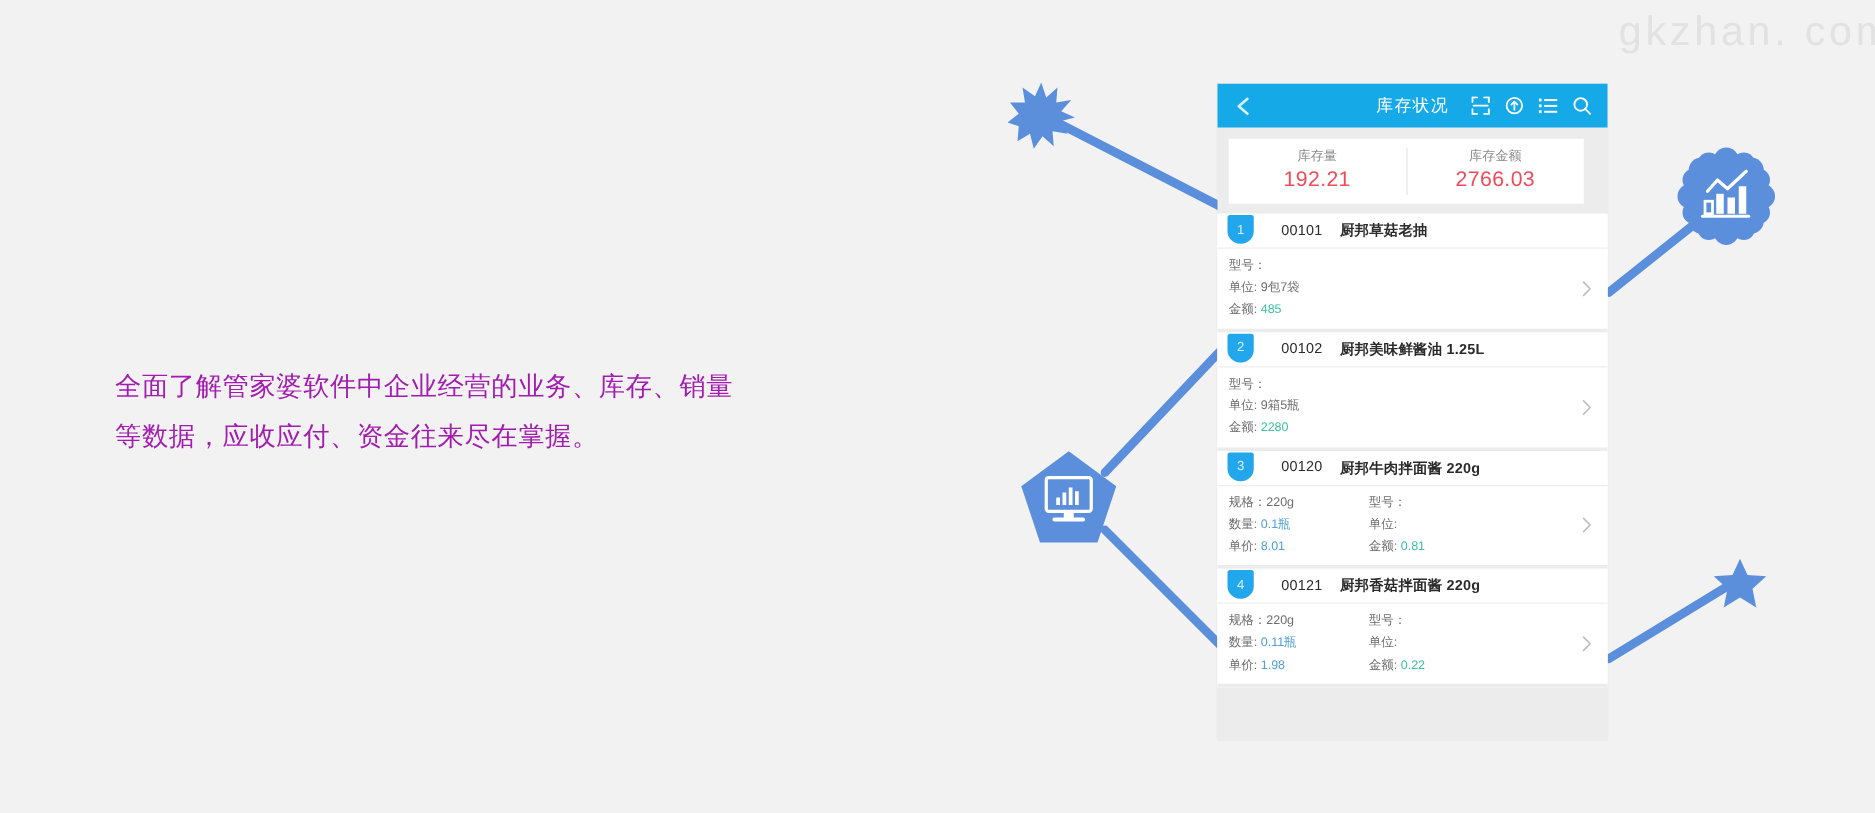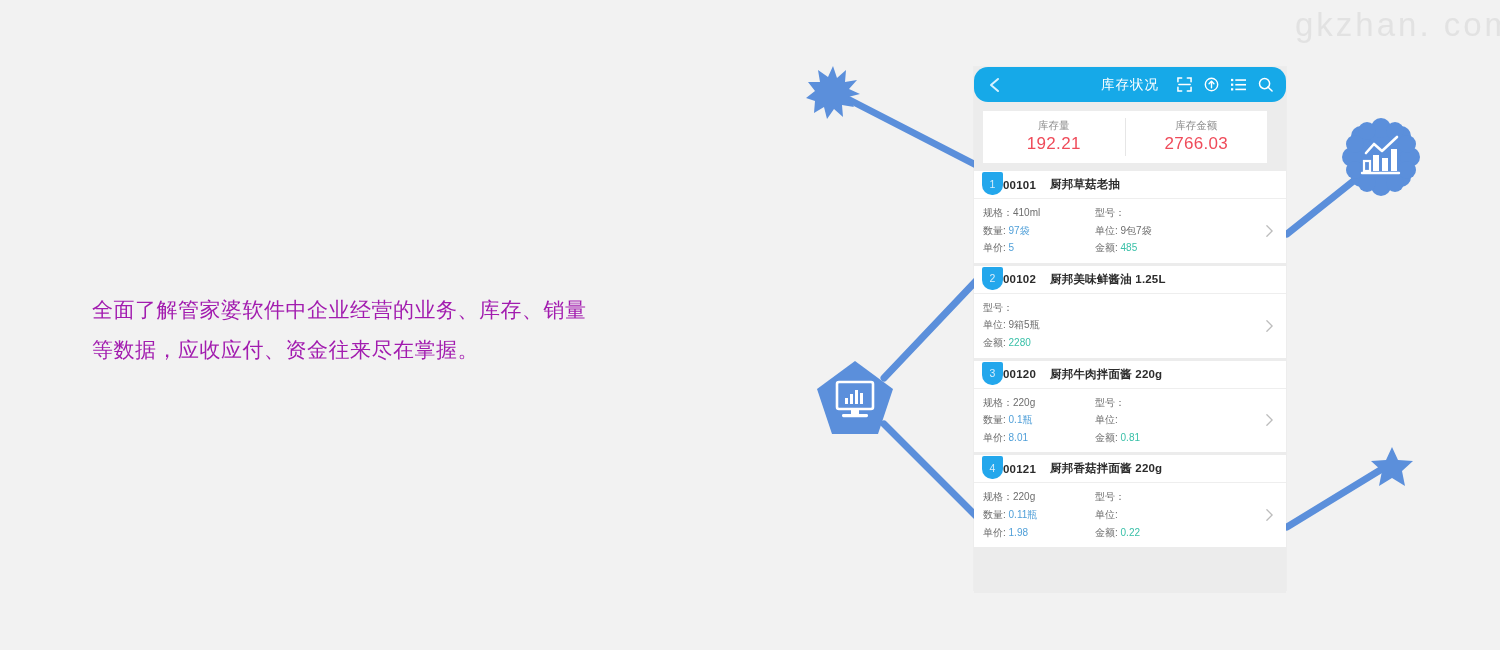--- a/index.html
+++ b/index.html
@@ -40,21 +40,21 @@
 
   
   .phone{
     position:absolute;left:974px;top:67px;width:312px;height:523px;
     background:#ececec;
     box-shadow:0 0 0 1px rgba(0,0,0,.02);
   }
   .statusbar{
     height:35px;background:#16a9e8;
     display:flex;align-items:center;padding:0 13px;
-    color:#fff;position:relative;border-radius:14px;
+    color:#fff;position:relative;
   }
   .back-ic{width:16px;height:16px;flex:0 0 auto;}
   .sb-title{
     position:absolute;left:0;right:0;text-align:center;
     font-size:13.5px;color:#fff;letter-spacing:1px;pointer-events:none;
     font-weight:500;
   }
   .sb-icons{margin-left:auto;display:flex;align-items:center;gap:12px;position:relative;z-index:2;}
   .sb-icons svg{display:block;}
 
@@ -69,21 +69,21 @@
 
   .list{margin-top:8px;background:#fff;}
   .row{background:#fff;border-bottom:3px solid #ececec;position:relative;}
   .row-head{display:flex;align-items:center;height:27px;padding-left:8px;}
   .badge{
     width:21px;height:23px;background:#23a7ec;flex:0 0 auto;
     border-radius:2px 2px 10px 10px;
     color:#d8edfb;font-size:10.5px;display:flex;align-items:center;
     justify-content:center;margin-top:-2px;
   }
-  .row-code{font-size:11.5px;color:#2b2b2b;margin-left:0;font-weight:bold;letter-spacing:.2px;}
+  .row-code{font-size:11.5px;color:#2b2b2b;margin-left:22px;font-weight:normal;letter-spacing:.2px;}
   .row-name{font-size:11.5px;color:#2b2b2b;margin-left:14px;font-weight:bold;letter-spacing:.2px;}
   .row-body{
     display:flex;padding:5px 0 6px 9px;position:relative;
     border-top:1px solid #eee;margin-left:0;
   }
   .col{width:112px;}
   .col.right{width:auto;}
   .ln{font-size:10px;line-height:1.76;color:#6d6d6d;white-space:nowrap;}
   .ln .k{color:#6d6d6d;}
   .v-blue{color:#4f9fd8;}
@@ -212,25 +212,20 @@
 
     <div class="list">
 
       <div class="row">
         <div class="row-head">
           <div class="badge">1</div>
           <div class="row-code">00101</div>
           <div class="row-name">厨邦草菇老抽</div>
         </div>
         <div class="row-body">
-          <div class="col">
-            <div class="ln"><span class="k">规格：</span><span class="v-dark">410ml</span></div>
-            <div class="ln"><span class="k">数量:</span> <span class="v-blue">97袋</span></div>
-            <div class="ln"><span class="k">单价:</span> <span class="v-blue">5</span></div>
-          </div>
           <div class="col right">
             <div class="ln"><span class="k">型号：</span><span class="v-dark"></span></div>
             <div class="ln"><span class="k">单位:</span> <span class="v-dark">9包7袋</span></div>
             <div class="ln"><span class="k">金额:</span> <span class="v-green">485</span></div>
           </div>
           <svg class="chev" viewBox="0 0 10 16">
             <polyline points="2,2 8,8 2,14" fill="none" stroke="#bdbdbd" stroke-width="1.5" stroke-linecap="round" stroke-linejoin="round"></polyline>
           </svg>
         </div>
       </div>

